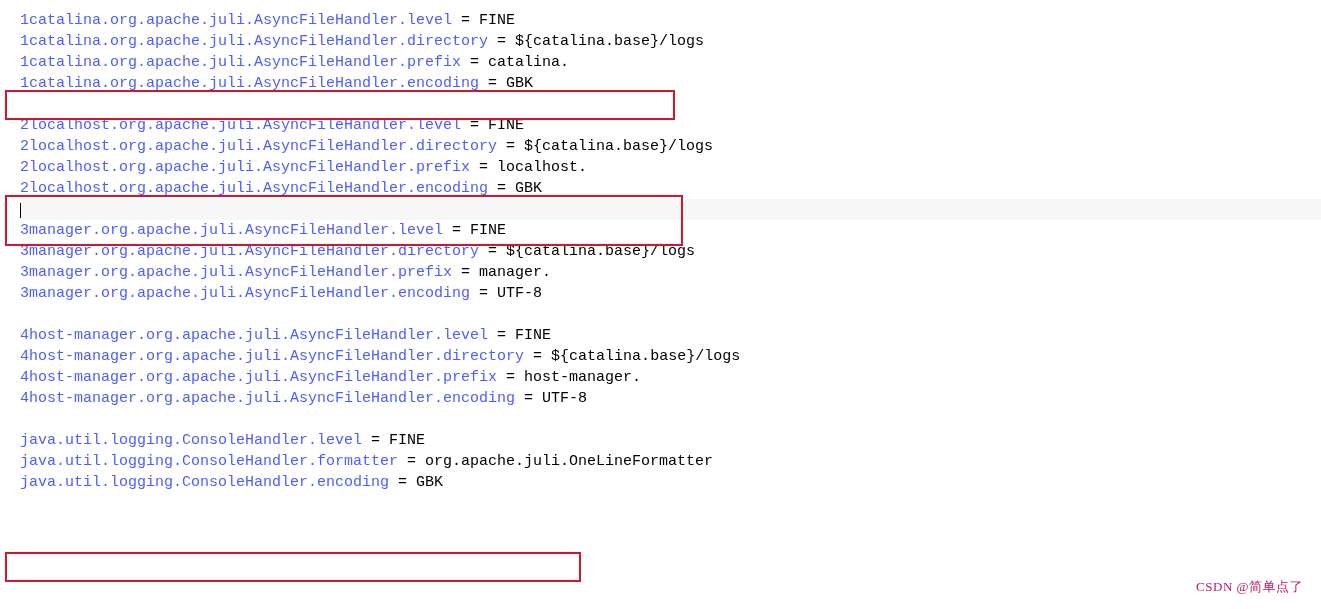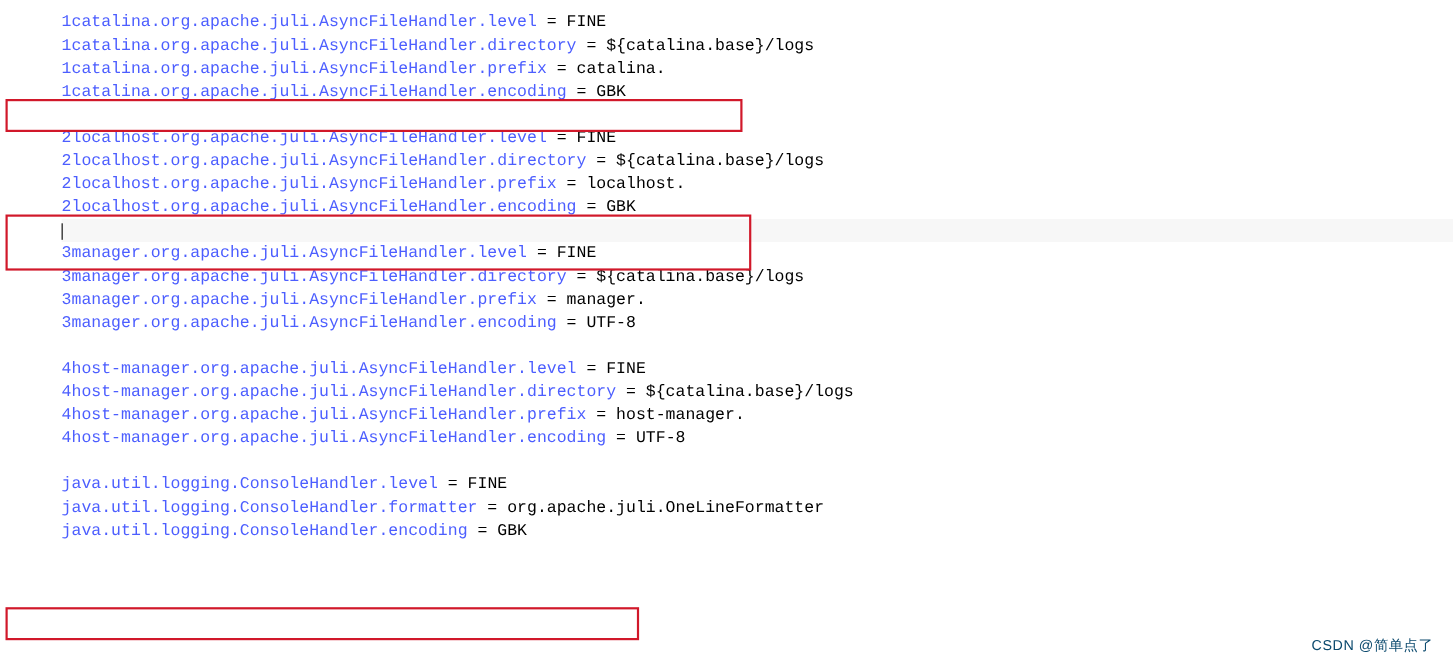--- a/index.html
+++ b/index.html
@@ -15,21 +15,20 @@
     position:relative;
     overflow:hidden;
   }
   .code-area{
     padding:10px 0 0 20px;
     white-space:pre;
   }
   .line{
     display:block;
     height:21px;
-    margin-left:36px;
   }
   .key{
     color:#4c5eff; 
   }
   .eq{
     color:#000000;
   }
   .val{
     color:#000000;
   }
@@ -47,23 +46,23 @@
   }
   .hl{
     position:absolute;
     border:2px solid #d1182a;
     pointer-events:none;
   }
   .watermark{
     position:absolute;
     right:18px;
     bottom:12px;
-    font-family:Liberation Sans, sans-serif;
+    font-family:Liberation Serif, serif;
     font-size:13px;
-    color:#0c4a6e;
+    color:#be185d;
     letter-spacing:0.5px;
   }
 </style>
 </head>
 <body>
 
 <div class="code-area" id="code-area"><span class="line"><span class="key">1catalina.org.apache.juli.AsyncFileHandler.level</span><span class="eq"> = </span><span class="val">FINE</span></span><span class="line"><span class="key">1catalina.org.apache.juli.AsyncFileHandler.directory</span><span class="eq"> = </span><span class="val">${catalina.base}/logs</span></span><span class="line"><span class="key">1catalina.org.apache.juli.AsyncFileHandler.prefix</span><span class="eq"> = </span><span class="val">catalina.</span></span><span class="line"><span class="key">1catalina.org.apache.juli.AsyncFileHandler.encoding</span><span class="eq"> = </span><span class="val">GBK</span></span><span class="line">&nbsp;</span><span class="line"><span class="key">2localhost.org.apache.juli.AsyncFileHandler.level</span><span class="eq"> = </span><span class="val">FINE</span></span><span class="line"><span class="key">2localhost.org.apache.juli.AsyncFileHandler.directory</span><span class="eq"> = </span><span class="val">${catalina.base}/logs</span></span><span class="line"><span class="key">2localhost.org.apache.juli.AsyncFileHandler.prefix</span><span class="eq"> = </span><span class="val">localhost.</span></span><span class="line"><span class="key">2localhost.org.apache.juli.AsyncFileHandler.encoding</span><span class="eq"> = </span><span class="val">GBK</span></span><span class="line cursor-line"><span class="cursor-caret"></span></span><span class="line"><span class="key">3manager.org.apache.juli.AsyncFileHandler.level</span><span class="eq"> = </span><span class="val">FINE</span></span><span class="line"><span class="key">3manager.org.apache.juli.AsyncFileHandler.directory</span><span class="eq"> = </span><span class="val">${catalina.base}/logs</span></span><span class="line"><span class="key">3manager.org.apache.juli.AsyncFileHandler.prefix</span><span class="eq"> = </span><span class="val">manager.</span></span><span class="line"><span class="key">3manager.org.apache.juli.AsyncFileHandler.encoding</span><span class="eq"> = </span><span class="val">UTF-8</span></span><span class="line">&nbsp;</span><span class="line"><span class="key">4host-manager.org.apache.juli.AsyncFileHandler.level</span><span class="eq"> = </span><span class="val">FINE</span></span><span class="line"><span class="key">4host-manager.org.apache.juli.AsyncFileHandler.directory</span><span class="eq"> = </span><span class="val">${catalina.base}/logs</span></span><span class="line"><span class="key">4host-manager.org.apache.juli.AsyncFileHandler.prefix</span><span class="eq"> = </span><span class="val">host-manager.</span></span><span class="line"><span class="key">4host-manager.org.apache.juli.AsyncFileHandler.encoding</span><span class="eq"> = </span><span class="val">UTF-8</span></span><span class="line">&nbsp;</span><span class="line"><span class="key">java.util.logging.ConsoleHandler.level</span><span class="eq"> = </span><span class="val">FINE</span></span><span class="line"><span class="key">java.util.logging.ConsoleHandler.formatter</span><span class="eq"> = </span><span class="val">org.apache.juli.OneLineFormatter</span></span><span class="line"><span class="key">java.util.logging.ConsoleHandler.encoding</span><span class="eq"> = </span><span class="val">GBK</span></span></div>
 
 <div id="highlights-layer">
     <div class="hl" style="top: 90px; left: 5px; width: 666px; height: 26px;"></div>

